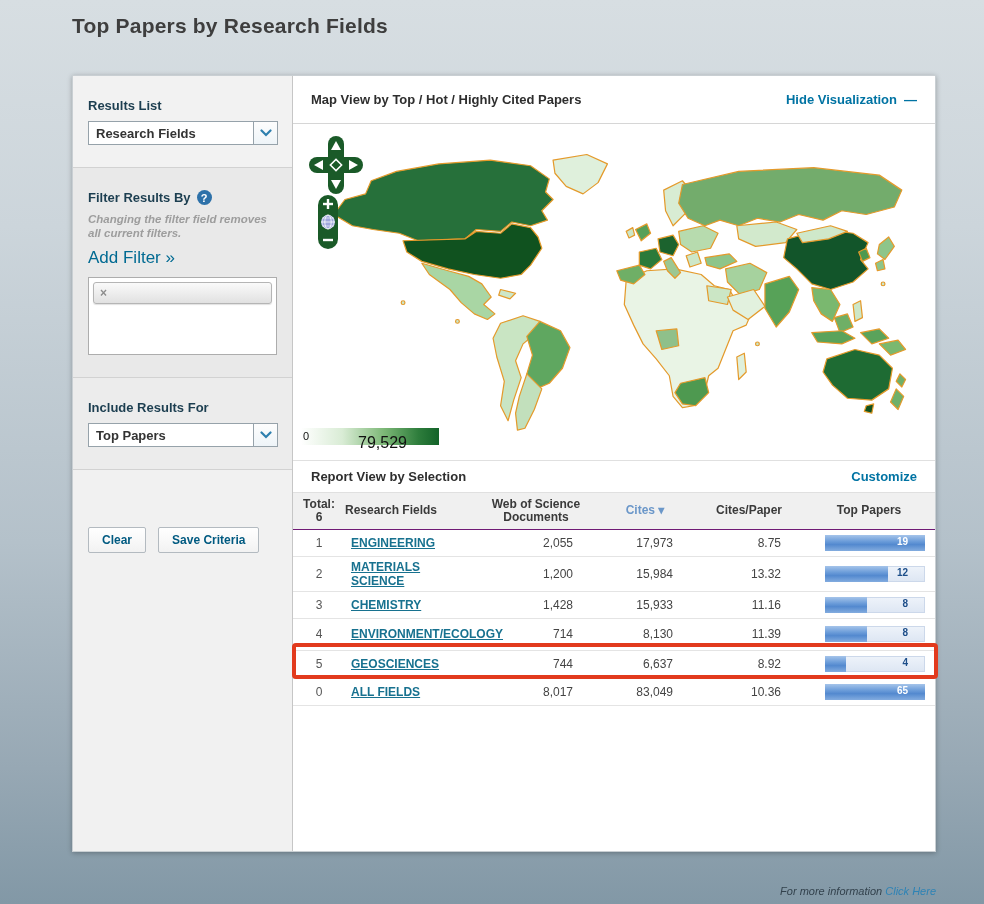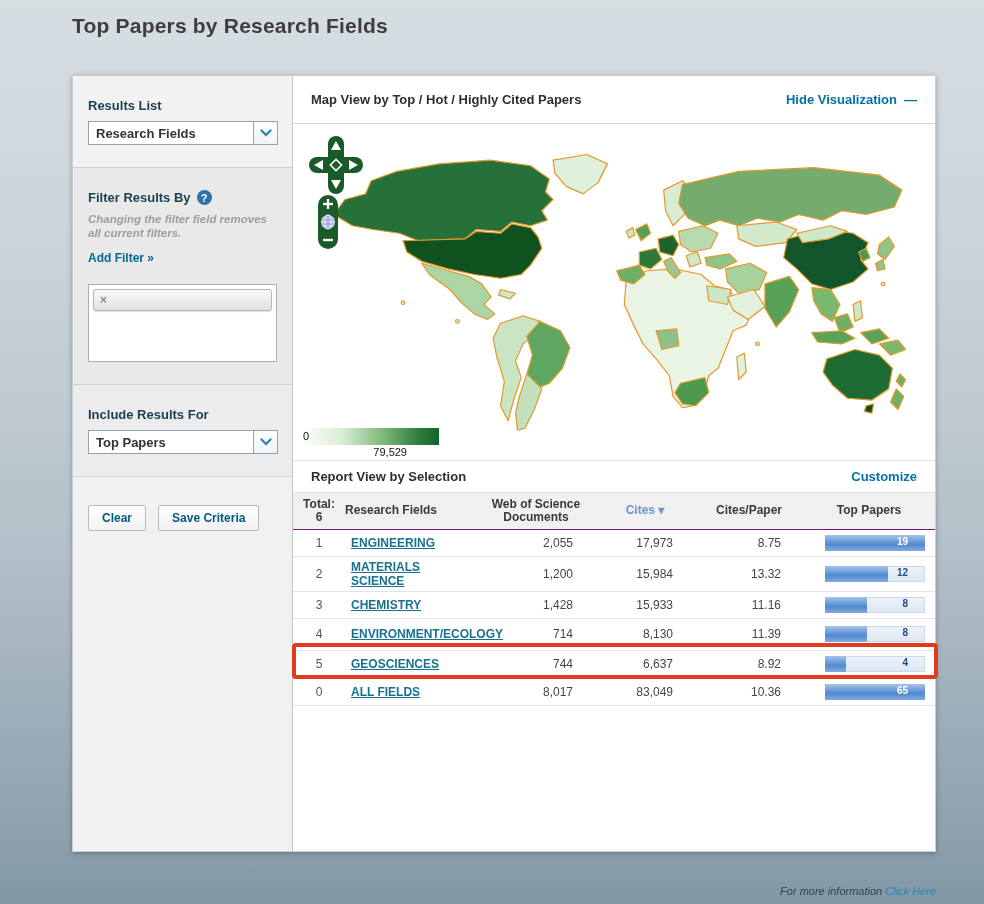--- a/index.html
+++ b/index.html
@@ -35,55 +35,56 @@
   .selectbox .sel-arrow {
     width: 24px; border-left: 1px solid #96a2aa; display: flex; align-items: center; justify-content: center;
     background: linear-gradient(180deg,#fdfdfd,#eef4f8);
   }
   .filter-head { display: flex; align-items: center; gap: 6px; margin-bottom: 7px; }
   .help-icon {
     width: 15px; height: 15px; border-radius: 50%; background: #2d71a9; color: #fff;
     font-size: 11px; font-weight: bold; display: inline-flex; align-items: center; justify-content: center; cursor: pointer;
   }
   .filter-note { font-size: 11.5px; font-style: italic; font-weight: bold; color: #9d9d9d; line-height: 14px; margin-bottom: 8px; }
-  .add-filter { font-size: 12px; font-weight: bold; color: #006a92; cursor: pointer; display: inline-block; margin-bottom: 19px; }
+  .add-filter { font-size: 17px; font-weight: normal; color: #006a92; cursor: pointer; display: inline-block; margin-bottom: 9px; }
   .filter-box { background: #fff; border: 1px solid #adadad; height: 78px; padding: 4px; }
   .filter-chip {
     display: flex; gap: 5px; align-items: flex-start;
     background: linear-gradient(180deg,#fafafa,#e1e1e1);
     border: 1px solid #b5b5b5; border-radius: 3px; padding: 4px 6px; cursor: pointer;
     box-shadow: 0 1px 1px rgba(0,0,0,.12);
   }
   .chip-x { color: #8d8d8d; font-size: 12px; font-weight: bold; line-height: 12px; cursor: pointer; }
   .chip-text { font-size: 11px; font-weight: bold; color: #35454f; line-height: 12px; }
   .sb-buttons { display: flex; gap: 12px; padding-top: 6px; }
   .btn {
     background: linear-gradient(180deg,#ffffff,#f2f2f2);
     border: 1px solid #b3bac0; border-radius: 2px; padding: 5px 13px;
     font-size: 12px; font-weight: bold; color: #005a81; cursor: pointer;
     font-family: "Liberation Sans", sans-serif;
+    margin-top: 29px;
   }
   
   .main { flex: 1; display: flex; flex-direction: column; position: relative; background: #fff; }
   .map-header {
     height: 48px; border-bottom: 1px solid #d6d6d6; display: flex; align-items: center;
     justify-content: space-between; padding: 0 18px;
   }
   .map-title { font-size: 13px; font-weight: bold; color: #2e2e2e; }
   .hide-viz { font-size: 13px; font-weight: bold; color: #0073a3; cursor: pointer; display: flex; align-items: center; gap: 7px; }
   .hide-viz .minus { font-weight: bold; }
   .map-area { position: relative; height: 336px; }
   .worldmap { position: absolute; left: 4px; top: 8px; }
   .pan-ctl { position: absolute; left: 14px; top: 10px; cursor: pointer; }
   .zoom-ctl { position: absolute; left: 24px; top: 70px; cursor: pointer; }
   .legend { position: absolute; left: 8px; top: 304px; width: 138px; height: 17px;
     background: linear-gradient(90deg,#ffffff 0%,#d9ecd5 30%,#7db877 60%,#2e7d3c 85%,#136329 100%);
   }
   .legend-min { position: absolute; left: 2px; top: 2px; font-size: 11px; color: #111; }
-  .legend-max { position: absolute; right: 32px; top: 18px; font-size: 11px; color: #111; }
+  .legend-max { position: absolute; right: 32px; top: 6px; font-size: 16px; color: #111; }
   
   .report-header {
     height: 33px; border-top: 1px solid #e0e0e0; border-bottom: 1px solid #e0e0e0;
     display: flex; align-items: center; justify-content: space-between; padding: 0 18px;
   }
   .report-title { font-size: 13px; font-weight: bold; color: #2e2e2e; }
   .customize { font-size: 13px; font-weight: bold; color: #0073a3; cursor: pointer; }
   .table-wrap { position: relative; flex: 1; }
   table { width: 100%; border-collapse: collapse; font-size: 12px; table-layout: fixed; }
   thead tr { background: #f0f0f0; height: 36px; }

